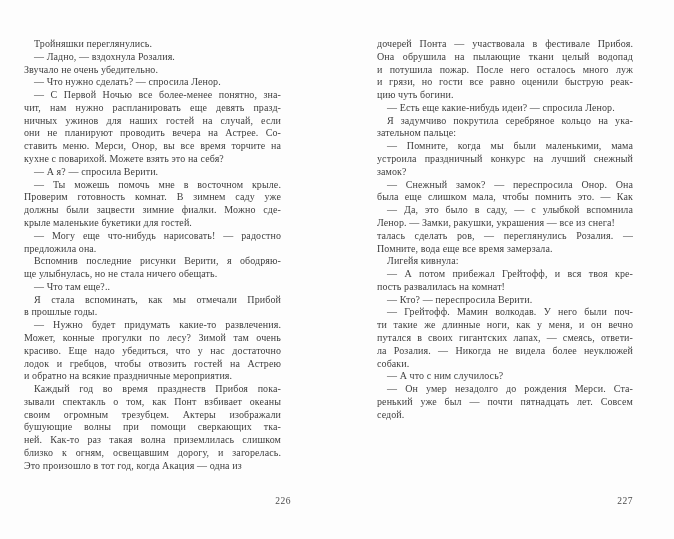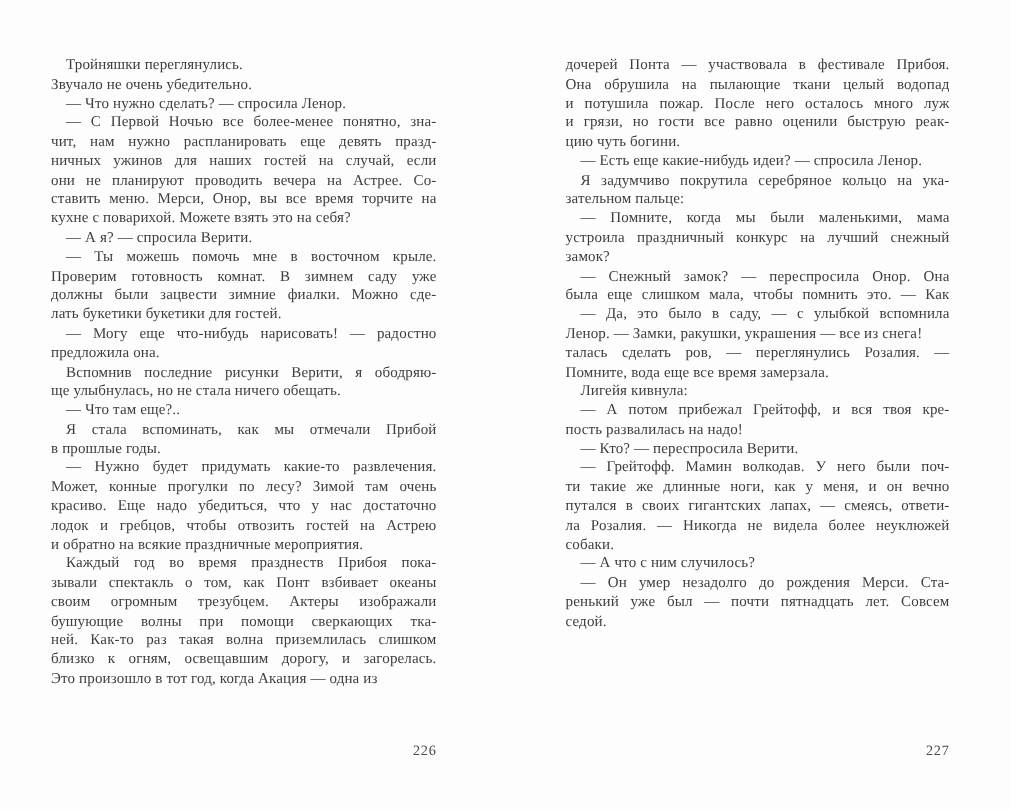--- a/index.html
+++ b/index.html
@@ -16,21 +16,21 @@
   }
   .spread {
     position: absolute;
     inset: 0;
   }
   .page-col {
     position: absolute;
     top: 38px;
     overflow: hidden;
   }
-  #col-left  { left: 34px;  width: 257px; }
+  #col-left  { left: 24px;  width: 257px; }
   #col-right { left: 377px; width: 256px; }
   .paragraph { margin: 0; padding: 0; }
   .line {
     font-size: 10px;
     line-height: 12.78px;
     color: #3e3e3e;
     text-align: justify;
     text-align-last: justify;
     letter-spacing: 0.1px;
   }
@@ -49,41 +49,44 @@
 </style>
 </head>
 <body>
 
 <div class="spread">
   <section class="page-col" id="col-left">
       <div class="paragraph">
         <div class="line indent para-end">Тройняшки переглянулись.</div>
       </div>
       <div class="paragraph">
+        <div class="line indent para-end">— Ладно, — вздохнула Розалия.</div>
+      </div>
+      <div class="paragraph">
         <div class="line para-end">Звучало не очень убедительно.</div>
       </div>
       <div class="paragraph">
         <div class="line indent para-end">— Что нужно сделать? — спросила Ленор.</div>
       </div>
       <div class="paragraph">
         <div class="line indent">— С Первой Ночью все более-менее понятно, зна-</div>
         <div class="line">чит, нам нужно распланировать еще девять празд-</div>
         <div class="line">ничных ужинов для наших гостей на случай, если</div>
         <div class="line">они не планируют проводить вечера на Астрее. Со-</div>
         <div class="line">ставить меню. Мерси, Онор, вы все время торчите на</div>
         <div class="line para-end">кухне с поварихой. Можете взять это на себя?</div>
       </div>
       <div class="paragraph">
         <div class="line indent para-end">— А я? — спросила Верити.</div>
       </div>
       <div class="paragraph">
         <div class="line indent">— Ты можешь помочь мне в восточном крыле.</div>
         <div class="line">Проверим готовность комнат. В зимнем саду уже</div>
         <div class="line">должны были зацвести зимние фиалки. Можно сде-</div>
-        <div class="line para-end">лать букетики букетики для гостей.</div>
+        <div class="line para-end">крыле маленькие букетики для гостей.</div>
       </div>
       <div class="paragraph">
         <div class="line indent">— Могу еще что-нибудь нарисовать! — радостно</div>
         <div class="line para-end">предложила она.</div>
       </div>
       <div class="paragraph">
         <div class="line indent">Вспомнив последние рисунки Верити, я ободряю-</div>
         <div class="line para-end">ще улыбнулась, но не стала ничего обещать.</div>
       </div>
       <div class="paragraph">
@@ -141,21 +144,21 @@
       </div>
       <div class="paragraph">
         <div class="line">талась сделать ров, — переглянулись Розалия. —</div>
         <div class="line para-end">Помните, вода еще все время замерзала.</div>
       </div>
       <div class="paragraph">
         <div class="line indent para-end">Лигейя кивнула:</div>
       </div>
       <div class="paragraph">
         <div class="line indent">— А потом прибежал Грейтофф, и вся твоя кре-</div>
-        <div class="line para-end">пость развалилась на надо!</div>
+        <div class="line para-end">пость развалилась на комнат!</div>
       </div>
       <div class="paragraph">
         <div class="line indent para-end">— Кто? — переспросила Верити.</div>
       </div>
       <div class="paragraph">
         <div class="line indent">— Грейтофф. Мамин волкодав. У него были поч-</div>
         <div class="line">ти такие же длинные ноги, как у меня, и он вечно</div>
         <div class="line">путался в своих гигантских лапах, — смеясь, ответи-</div>
         <div class="line">ла Розалия. — Никогда не видела более неуклюжей</div>
         <div class="line para-end">собаки.</div>

